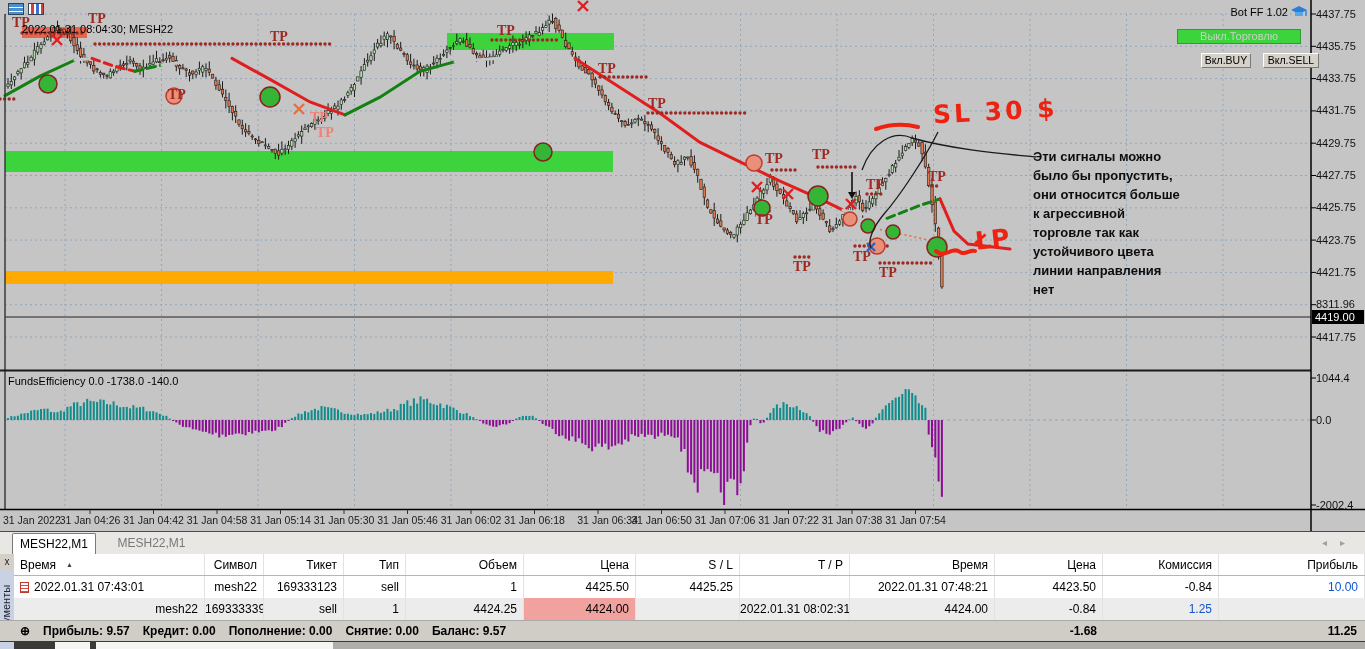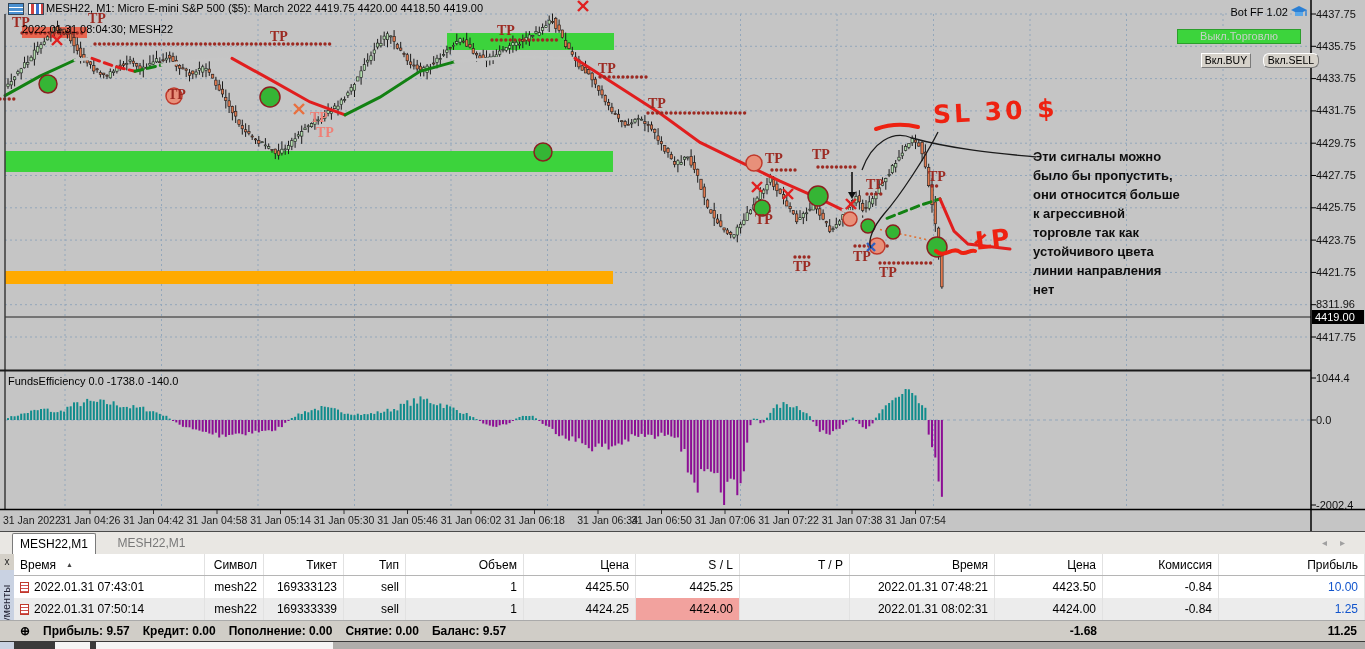--- a/index.html
+++ b/index.html
@@ -12,21 +12,21 @@
   .ov { position:absolute; z-index:3; }
   #title-line { left:46px; top:2px; font-size:11px; color:#000; white-space:nowrap; }
   #subtitle { left:22px; top:23px; font-size:11px; color:#000; white-space:nowrap; }
   .mini-icon { width:16px; height:12px; border:1px solid #345; background:#fff; display:inline-block; }
   #icon1 { left:8px; top:3px; background:repeating-linear-gradient(#4a90d0 0 3px,#fff 3px 4px); }
   #icon2 { left:28px; top:3px; background:linear-gradient(90deg,#fff 0 2px,#d04040 2px 5px,#fff 5px 7px,#3a6fd0 7px 10px,#fff 10px 12px,#d04040 12px 14px,#fff 14px); }
   #bot-label { right:77px; top:6px; font-size:11px; color:#000; }
   #cap-icon { right:57px; top:5px; }
   #toggle-btn { left:1177px; top:29px; width:124px; height:15px; background:#3cd43c; border:1px solid #2b9e2b; color:#c6d2c6; font-size:11px; text-align:center; line-height:13px; cursor:default; }
   #buy-btn  { left:1178px; top:53px; width:50px; height:15px; }
-  #sell-btn { left:1240px; top:53px; width:56px; height:15px;border-radius:6px; }
+  #sell-btn { left:1240px; top:53px; width:56px; height:15px; }
   .gray-btn { background:#d6d2ca; border:1px solid; border-color:#fff #7a7a7a #7a7a7a #fff; color:#000; font-size:10.5px; text-align:center; line-height:13px; cursor:default;margin-left:23px; }
   .axis-label { position:absolute; z-index:3; left:1316px; font-size:11px; color:#111; white-space:nowrap; }
   #price-tag { left:1312px; top:310px; width:52px; height:14px; background:#000; color:#fff; font-size:11px; line-height:14px; padding-left:3px; }
   .time-label { position:absolute; z-index:3; top:514px; font-size:10.5px; color:#1a1a1a; white-space:nowrap; }
   #ind-label { left:8px; top:375px; font-size:11px; color:#000; }
   #note { left:1033px; top:147px; width:190px; font-size:13px; font-weight:bold; line-height:19px; color:#0d0d0d; white-space:pre-line; }
   #sl-note { left:933px; top:97px; font-size:25px; font-weight:bold; color:#ee2211; letter-spacing:3px; transform:rotate(-3deg); font-family:"DejaVu Sans",sans-serif; }
   #lp-note { left:975px; top:225px; font-size:25px; font-weight:bold; color:#ee2211; transform:rotate(-6deg); font-family:"DejaVu Sans",sans-serif; }
 
   
@@ -1205,21 +1205,20 @@
         <line x1="598" y1="510" x2="598" y2="514" stroke="#333" stroke-width="1"></line>
         <line x1="661.5" y1="510" x2="661.5" y2="514" stroke="#333" stroke-width="1"></line>
         <line x1="725" y1="510" x2="725" y2="514" stroke="#333" stroke-width="1"></line>
         <line x1="788.5" y1="510" x2="788.5" y2="514" stroke="#333" stroke-width="1"></line>
         <line x1="852" y1="510" x2="852" y2="514" stroke="#333" stroke-width="1"></line>
         <line x1="915.5" y1="510" x2="915.5" y2="514" stroke="#333" stroke-width="1"></line>
       </svg>
 
     <span class="ov mini-icon" id="icon1"></span>
     <span class="ov mini-icon" id="icon2"></span>
-    <div class="ov" id="title-line">MESH22, M1: Micro E-mini S&amp;P 500 ($5): March 2022  4419.75 4420.00 4418.50 4419.00</div>
     <div class="ov" id="subtitle">2022.01.31 08:04:30; MESH22</div>
 
     <div class="ov" id="bot-label" style="position:absolute;">Bot FF 1.02</div>
     <svg class="ov" id="cap-icon" style="position:absolute;" width="18" height="14">
       <polygon points="9,1 17,5 9,9 1,5" fill="#2a7fd4"></polygon>
         <rect x="5" y="7" width="8" height="4" fill="#58a6e8"></rect>
         <line x1="16" y1="5" x2="16" y2="11" stroke="#2a7fd4" stroke-width="1.3"></line>
     </svg>
     <div class="ov" id="toggle-btn">Выкл.Торговлю</div>
     <div class="ov gray-btn" id="buy-btn">Вкл.BUY</div>
@@ -1304,21 +1303,20 @@
           <div class="tcell">1</div>
           <div class="tcell">4425.50</div>
           <div class="tcell">4425.25</div>
           <div class="tcell"></div>
           <div class="tcell">2022.01.31 07:48:21</div>
           <div class="tcell">4423.50</div>
           <div class="tcell">-0.84</div>
           <div class="tcell" style="color: rgb(18, 85, 204);">10.00</div>
         </div>
         <div class="tgrid trow" style="top: 44px; background: rgb(236, 236, 236);">
-          <div class="tcell first"><span class="doc-icon"></span>2022.01.31 07:50:14</div>
           <div class="tcell">mesh22</div>
           <div class="tcell">169333339</div>
           <div class="tcell">sell</div>
           <div class="tcell">1</div>
           <div class="tcell">4424.25</div>
           <div class="tcell" style="background: rgb(242, 162, 158);">4424.00</div>
           <div class="tcell"></div>
           <div class="tcell">2022.01.31 08:02:31</div>
           <div class="tcell">4424.00</div>
           <div class="tcell">-0.84</div>

